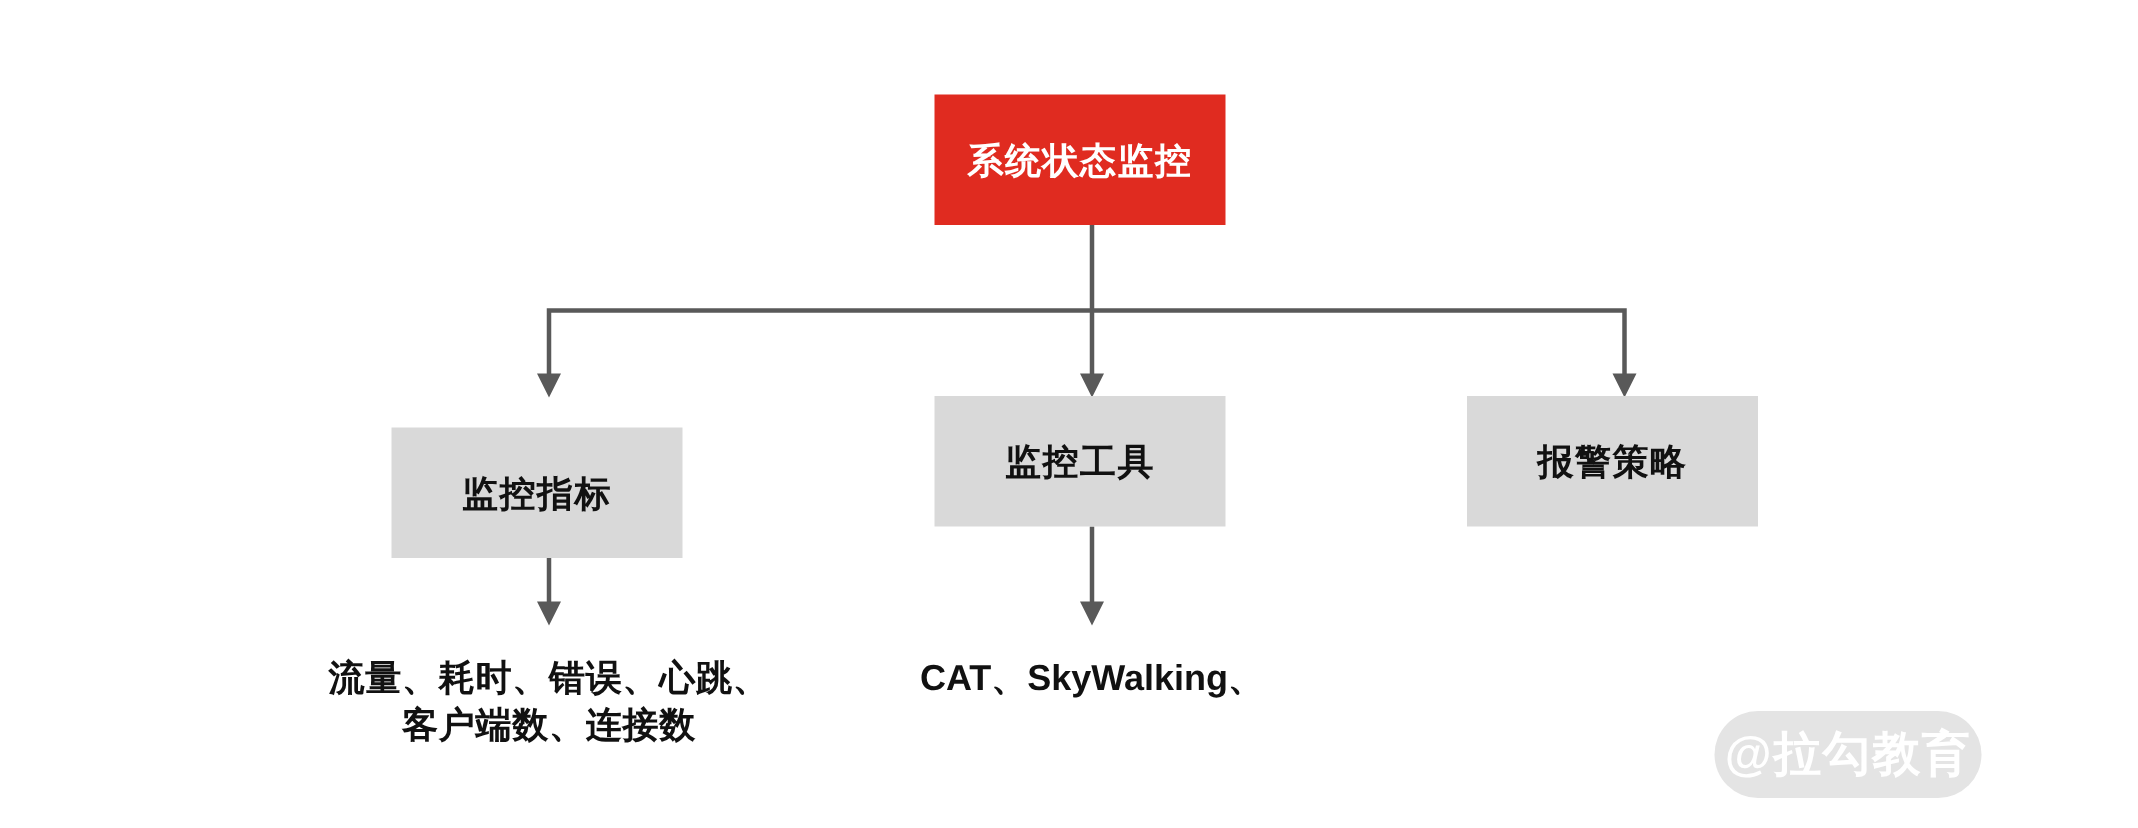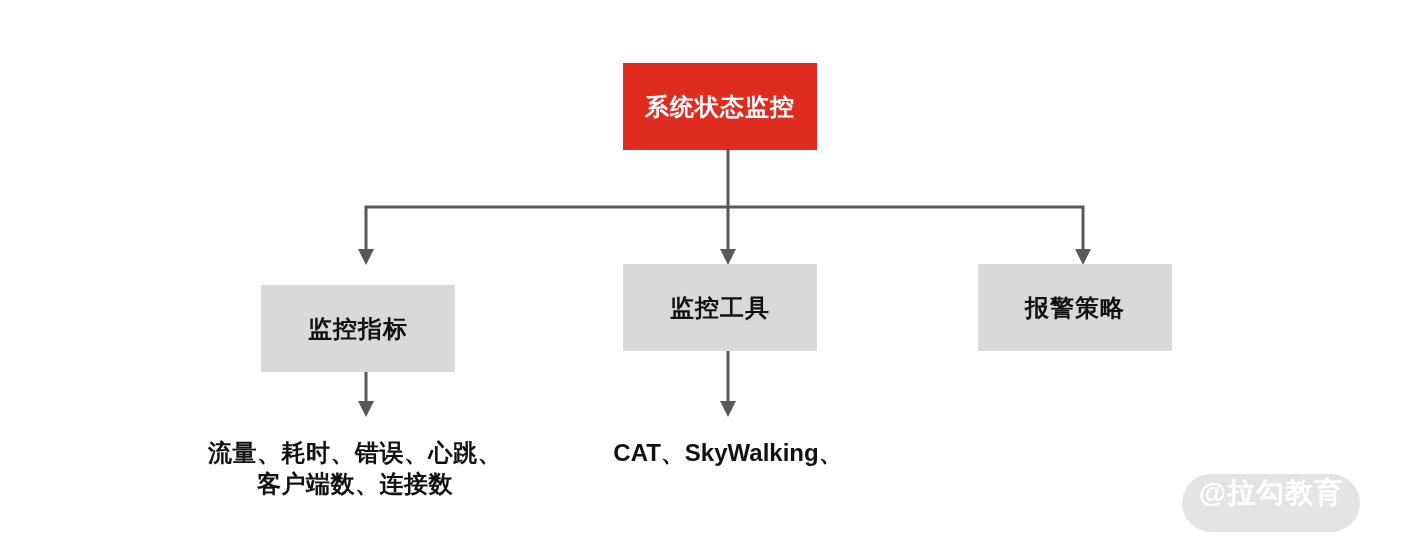--- a/index.html
+++ b/index.html
@@ -61,35 +61,35 @@
   }
   .detail {
     position: absolute;
     top: 437px;
     width: 440px;
     text-align: center;
     color: var(--detail-text);
     font-size: 24px;
     line-height: 31px;
   }
-  .detail.pos-0 { left: 135px; font-weight: 700; letter-spacing: 0.5px; }
+  .detail.pos-0 { left: 146px; font-weight: 700; letter-spacing: 0.5px; }
   .detail.pos-1 { left: 508px; font-weight: 600; }
   .watermark {
     position: absolute;
-    left: 1182px;
+    left: 1143px;
     top: 474px;
     width: 178px;
     height: 58px;
     border-radius: 29px;
     background: var(--watermark-bg);
     color: var(--watermark-text);
     display: flex;
-    align-items: flex-start;
+    align-items: center;
     justify-content: center;
-    font-size: 28px;
+    font-size: 32px;
     font-weight: 600;
     letter-spacing: 1px;
   }
 </style>
 </head>
 <body>
 
 <div class="canvas">
 
   <svg class="connectors" viewBox="0 0 1425 552" xmlns="http://www.w3.org/2000/svg" aria-hidden="true">

